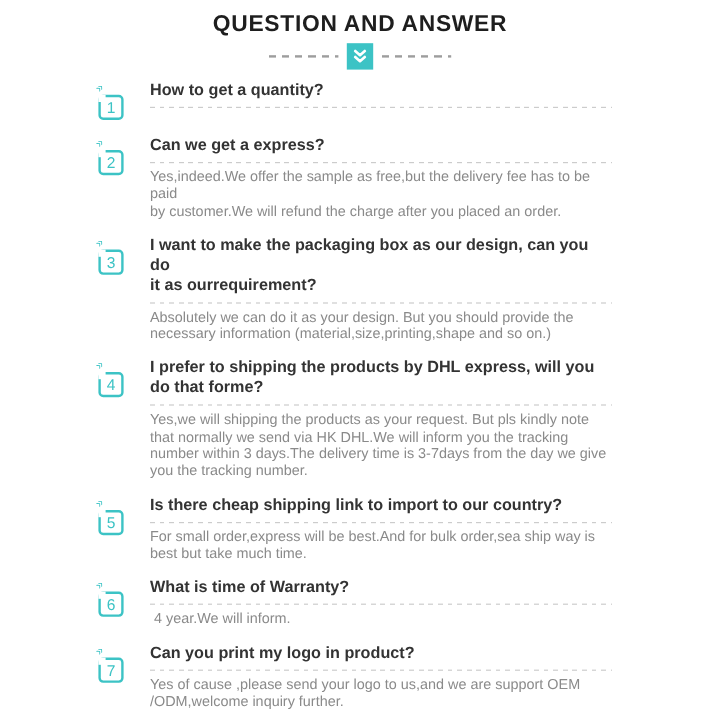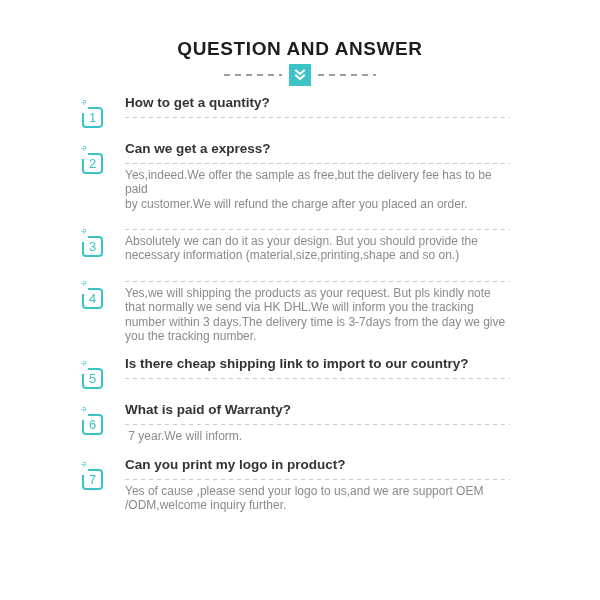--- a/index.html
+++ b/index.html
@@ -11,21 +11,20 @@
   }
   .page { width: 600px; height: 600px; padding-top: 10px; }
 
   
   .hdr-title {
     text-align: center;
     font-size: 19px;
     font-weight: bold;
     letter-spacing: 0.6px;
     color: #1e1e1e;
-    margin-top: 28px;
   }
   .title-divider {
     display: flex; align-items: center; justify-content: center;
     gap: 7px; margin-top: 4px; height: 22px;
   }
   .dash-seg {
     width: 58px; height: 2px;
     background: repeating-linear-gradient(90deg, #9d9d9d 0 6px, transparent 6px 11px);
   }
   .chevron-box {
@@ -119,60 +118,66 @@
 by customer.We will refund the charge after you placed an order.</p>
     </div>
   </section>
 
   <section class="faq-item">
     <div class="badge-wrap">
       <span class="badge-mark">»</span>
       <span class="badge">3</span>
     </div>
     <div class="content">
+      <h2 class="question">I want to make the packaging box as our design, can you do
+it as ourrequirement?</h2>
       <div class="q-divider"></div>
       <p class="answer">Absolutely we can do it as your design. But you should provide the
 necessary information (material,size,printing,shape and so on.)</p>
     </div>
   </section>
 
   <section class="faq-item">
     <div class="badge-wrap">
       <span class="badge-mark">»</span>
       <span class="badge">4</span>
     </div>
     <div class="content">
+      <h2 class="question">I prefer to shipping the products by DHL express, will you
+do that forme?</h2>
       <div class="q-divider"></div>
       <p class="answer">Yes,we will shipping the products as your request. But pls kindly note
 that normally we send via HK DHL.We will inform you the tracking
 number within 3 days.The delivery time is 3-7days from the day we give
 you the tracking number.</p>
     </div>
   </section>
 
   <section class="faq-item">
     <div class="badge-wrap">
       <span class="badge-mark">»</span>
       <span class="badge">5</span>
     </div>
     <div class="content">
       <h2 class="question">Is there cheap shipping link to import to our country?</h2>
       <div class="q-divider"></div>
+      <p class="answer">For small order,express will be best.And for bulk order,sea ship way is
+best but take much time.</p>
     </div>
   </section>
 
   <section class="faq-item">
     <div class="badge-wrap">
       <span class="badge-mark">»</span>
       <span class="badge">6</span>
     </div>
     <div class="content">
-      <h2 class="question">What is paid of Warranty?</h2>
+      <h2 class="question">What is time of Warranty?</h2>
       <div class="q-divider"></div>
-      <p class="answer"> 7 year.We will inform.</p>
+      <p class="answer"> 4 year.We will inform.</p>
     </div>
   </section>
 
   <section class="faq-item">
     <div class="badge-wrap">
       <span class="badge-mark">»</span>
       <span class="badge">7</span>
     </div>
     <div class="content">
       <h2 class="question">Can you print my logo in product?</h2>

